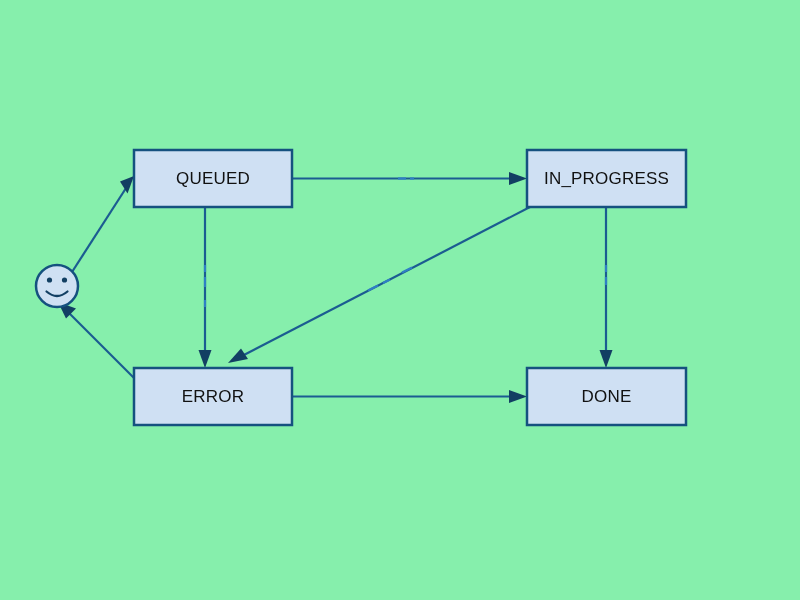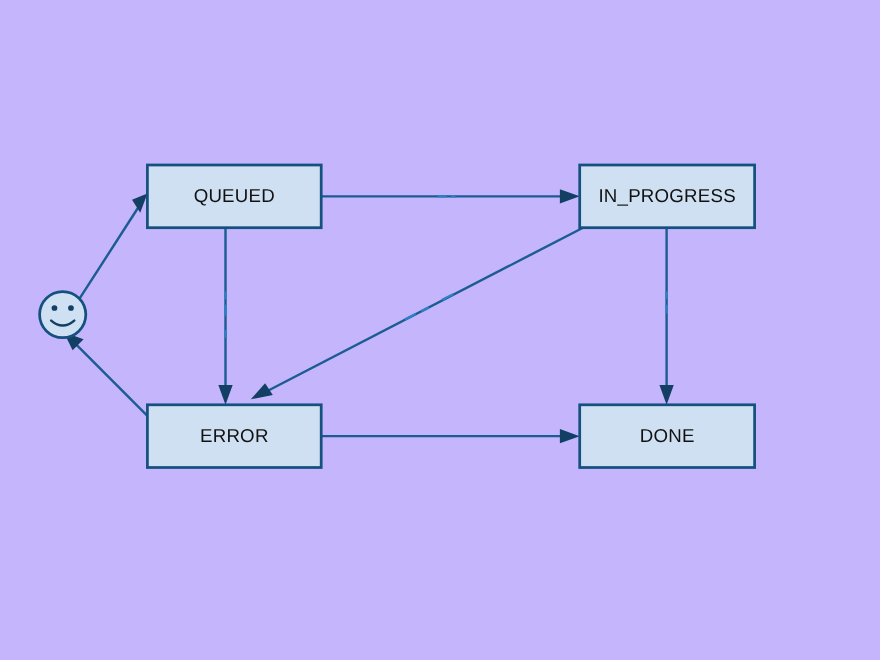--- a/index.html
+++ b/index.html
@@ -11,21 +11,21 @@
   body {
     width: 800px;
     height: 600px;
     overflow: hidden;
     font-family: "Liberation Sans", sans-serif;
   }
   #diagram-canvas {
     position: relative;
     width: 800px;
     height: 600px;
-    background: #c4b5fd;
+    background: #86efac;
   }
   #diagram-svg {
     position: absolute;
     top: 0;
     left: 0;
     width: 800px;
     height: 600px;
     display: block;
   }
   .node-rect {

